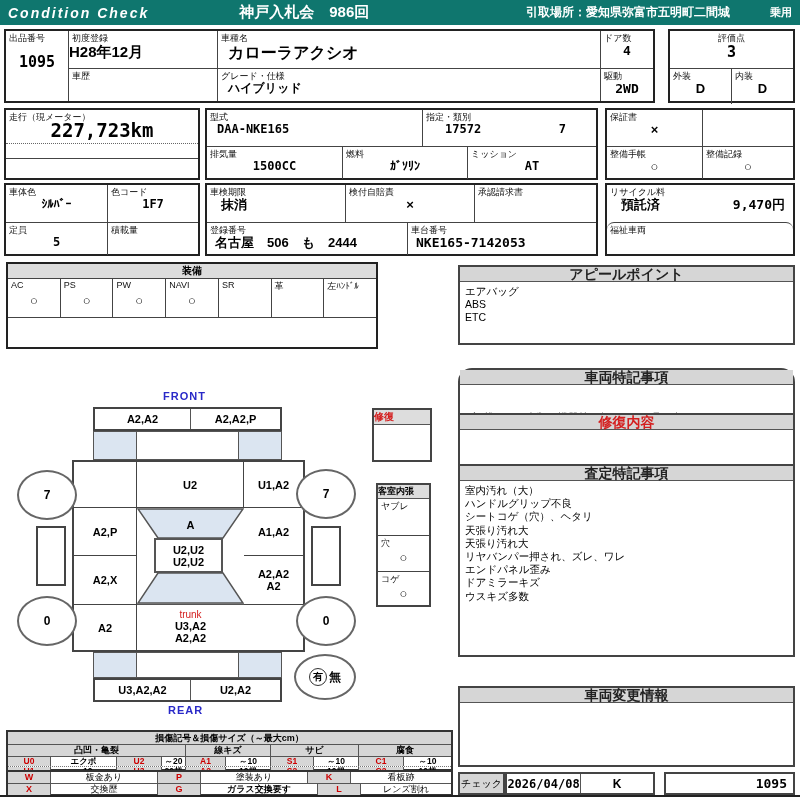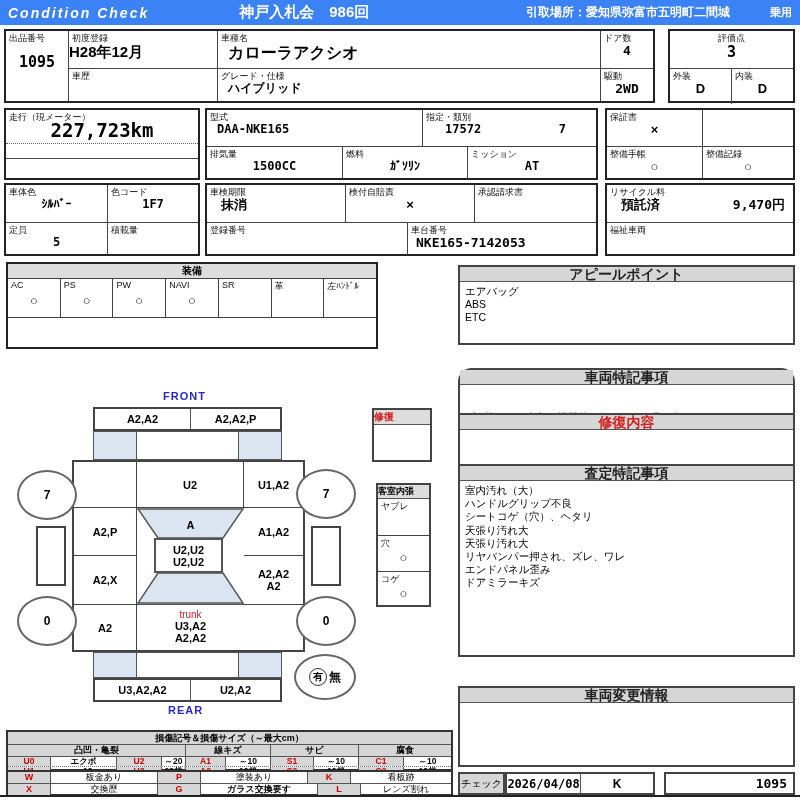--- a/index.html
+++ b/index.html
@@ -1,20 +1,20 @@
 <!DOCTYPE html>
 <html><head>
 <meta charset="utf-8">
 <style>
   html,body{margin:0;padding:0;background:#fff;}
   .page{position:relative;width:800px;height:800px;background:#fff;overflow:hidden;
         font-family:"Liberation Sans","DejaVu Sans",sans-serif;color:#000;}
   .num{font-family:"DejaVu Sans Mono","Liberation Mono",monospace;}
   
-  .hdr{position:absolute;left:0;top:0;width:800px;height:25px;background:#3b82f6;
+  .hdr{position:absolute;left:0;top:0;width:800px;height:25px;background:#0f766e;
        display:flex;align-items:center;}
   .hdr .brand{color:#fff;font-style:italic;font-weight:bold;font-size:14px;margin-left:8px;letter-spacing:2px;}
   .hdr .auction{color:#fff;font-weight:bold;font-size:15px;margin-left:90px;}
   .hdr .pickup{color:#fff;font-weight:bold;font-size:12px;margin-left:auto;margin-right:40px;}
   .hdr .cat{color:#fff;font-weight:bold;font-size:11px;margin-right:8px;}
   
   .blk{position:absolute;border:2px solid #222;background:#fff;box-sizing:border-box;}
   .cell{position:relative;box-sizing:border-box;padding-top:12px;overflow:hidden;}
   .lbl{position:absolute;top:1px;left:3px;font-size:9px;color:#111;white-space:nowrap;font-weight:normal;}
   .v{text-align:center;font-weight:bold;font-size:13px;line-height:1.2;}.v12{font-size:12px}.v15{font-size:15px}.v16{font-size:16px}.v19{font-size:19px}
@@ -253,37 +253,38 @@
         <div class="v">×</div>
       </div>
       <div class="cell bl" style="flex:1;">
         <span class="lbl">承認請求書</span>
         <div class="v"></div>
       </div>
     </div>
     <div style="display:flex;height:32px;border-top:1px solid #444;">
       <div class="cell" style="width:200px;">
         <span class="lbl">登録番号</span>
+        <div class="v left" style="padding-left:8px;">名古屋　506　も　2444</div>
       </div>
       <div class="cell bl" style="flex:1;">
         <span class="lbl">車台番号</span>
         <div class="v num left" style="padding-left:8px;">NKE165-7142053</div>
       </div>
     </div>
   </div>
 
   <div class="blk" style="left:605px;top:183px;width:190px;height:73px;">
     <div class="cell" style="height:37px;">
       <span class="lbl">リサイクル料</span>
       <div class="v flexsb" style="padding:0 8px 0 14px;">
         <span>預託済</span>
         <span class="num">9,470円</span>
       </div>
     </div>
-    <div class="cell" style="height:32px;border-top:1px solid #444;">
+    <div class="cell" style="height:32px;border-top:1px solid #444;border-radius:7px;">
       <span class="lbl">福祉車両</span>
       <div class="v"></div>
     </div>
   </div>
 
   <div class="blk" style="left:6px;top:262px;width:372px;height:87px;">
     <div class="eq-title">装備</div>
     <div class="eq-row" id="equip-row">
         <div class="eq-cell">
           <span class="lbl">AC</span>
@@ -419,20 +420,21 @@
     <div class="ptitle">査定特記事項</div>
     <div class="pbody" id="assess-lines">
         <div class="tline">室内汚れ（大）</div>
         <div class="tline">ハンドルグリップ不良</div>
         <div class="tline">シートコゲ（穴）、ヘタリ</div>
         <div class="tline">天張り汚れ大</div>
         <div class="tline">天張り汚れ大</div>
         <div class="tline">リヤバンパー押され、ズレ、ワレ</div>
         <div class="tline">エンドパネル歪み</div>
         <div class="tline">ドアミラーキズ</div>
+        <div class="tline">ウスキズ多数</div>
       </div>
   </div>
   <div class="panel" style="top:686px;height:81px;">
     <div class="ptitle">車両変更情報</div>
   </div>
 
   <div class="chk-lbl">チェック</div>
   <div class="chk-box">
     <div class="chk-date num">2026/04/08</div>
     <div class="chk-insp">K</div>

